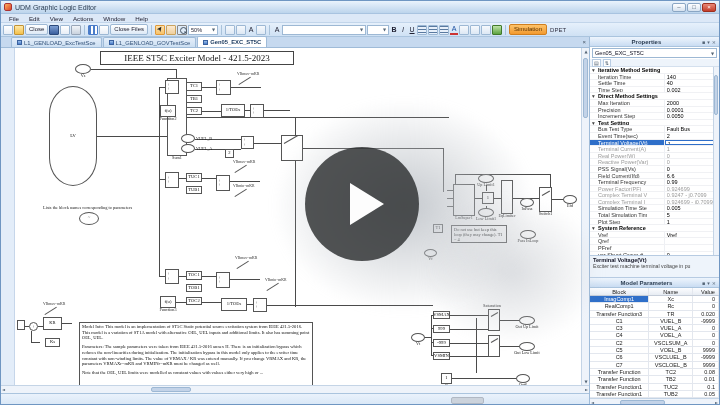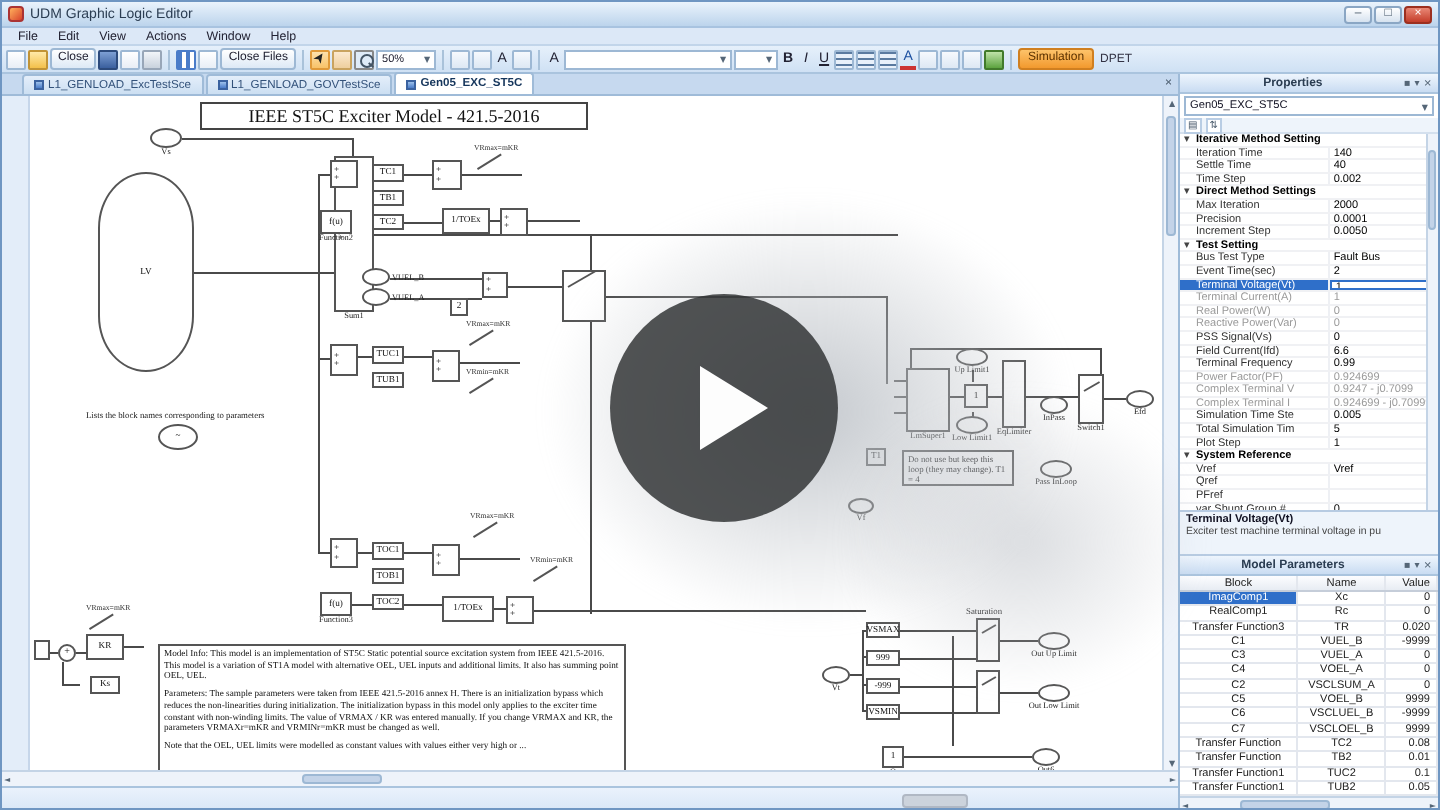--- a/index.html
+++ b/index.html
@@ -242,21 +242,21 @@
           </div>
           <div class="tab active">
             <div class="tab-ic"></div>
             <div>Gen05_EXC_ST5C</div>
           </div>
           <div class="tabclose">×</div>
         </div>
       <div class="canvasrow">
         <div class="lstrip"></div>
         <div class="canvas" id="canvas">
-          <div class="diagram-title">IEEE ST5C Exciter Model - 421.5-2016</div>
+          <div class="diagram-title">IEEE ST5C Exciter Model - 421.5-2023</div>
         <div class="wire" style="left: 76px; top: 21px; width: 86px; height: 1px;"></div>
             <div class="wire" style="left: 161px; top: 21px; width: 1px; height: 11px;"></div>
             <div class="wire" style="left: 82px; top: 88px; width: 70px; height: 1px;"></div>
             <div class="wire" style="left: 172px; top: 69px; width: 262px; height: 1px;"></div>
             <div class="wire" style="left: 280px; top: 69px; width: 1px; height: 190px;"></div>
             <div class="wire" style="left: 144px; top: 39px; width: 1px; height: 190px;"></div>
             <div class="wire" style="left: 144px; top: 39px; width: 6px; height: 1px;"></div>
             <div class="wire" style="left: 144px; top: 131px; width: 6px; height: 1px;"></div>
             <div class="wire" style="left: 144px; top: 228px; width: 6px; height: 1px;"></div>
             <div class="wire" style="left: 164px; top: 39px; width: 7px; height: 1px;"></div>

